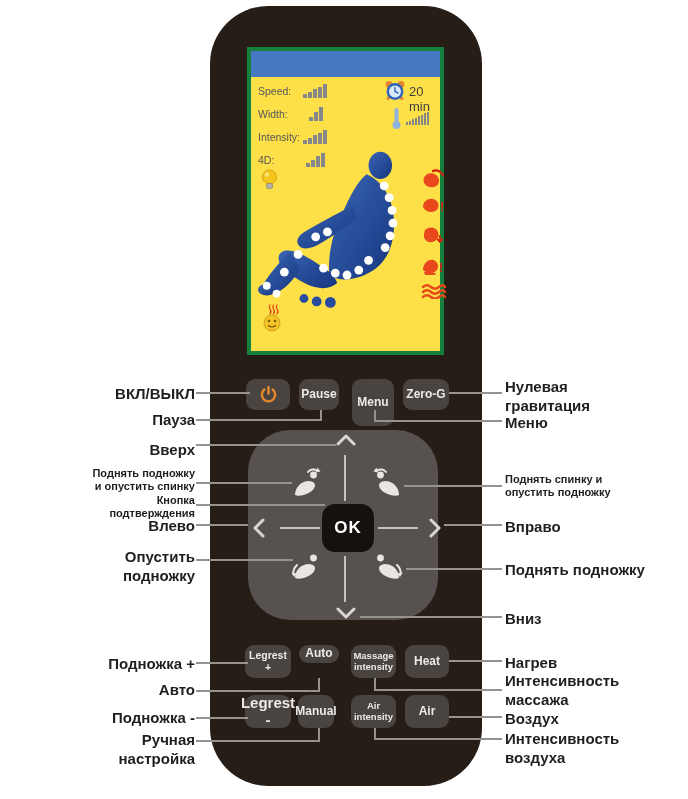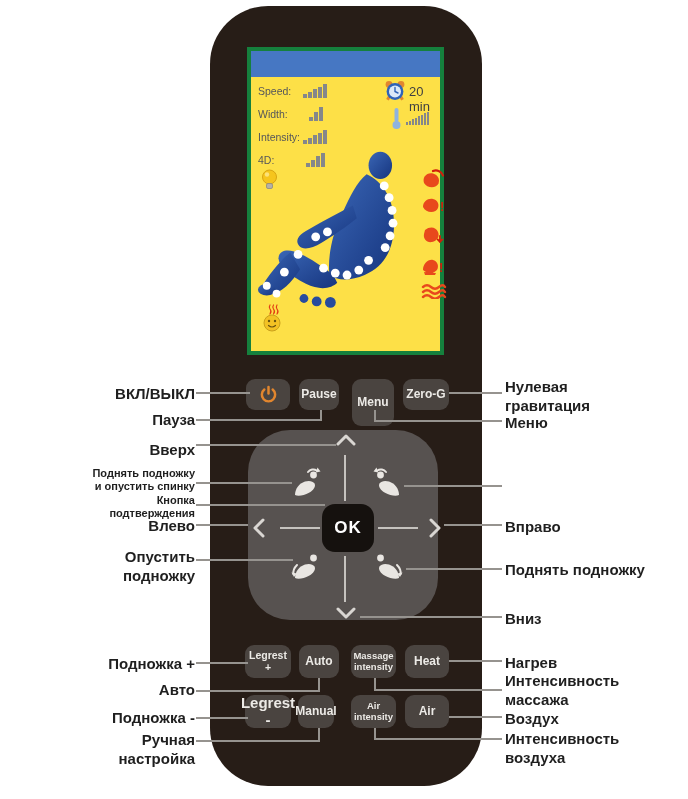--- a/index.html
+++ b/index.html
@@ -248,21 +248,21 @@
   <svg class="recline mirror" style="left:371px;top:548px" viewBox="0 0 34 34">
     <circle cx="24.5" cy="10" r="3.4" fill="#e9e6e2"></circle>
     <path d="M6,30 C6,24 10,18.5 16,16.5 C20,15.2 24,16 25.5,18.5 C27,21 25,25 20,27.8 C15,30.5 9,31.5 6,30 Z" fill="#e9e6e2"></path>
     <path d="M8,17 C5.5,19.5 4,23 4.5,26" stroke="#e9e6e2" stroke-width="2" fill="none" stroke-linecap="round"></path>
     <path d="M2.5,24.5 L5,29 L8,25.5 Z" fill="#e9e6e2"></path>
   </svg>
 
   <div class="okbtn">OK</div>
 
   <div class="btn" style="left:245px;top:645px;width:46px;height:33px;font-size:10.5px">Legrest +</div>
-  <div class="btn" style="left:299px;top:645px;width:40px;height:33px">Auto</div>
+  <div class="btn" style="left:299px;top:645px;width:40px;height:18px">Auto</div>
   <div class="btn sm" style="left:351px;top:645px;width:45px;height:33px">Massage
 intensity</div>
   <div class="btn" style="left:405px;top:645px;width:44px;height:33px">Heat</div>
 
   <div class="btn" style="left:245px;top:695px;width:46px;height:33px;font-size:15px">Legrest -</div>
   <div class="btn" style="left:298px;top:695px;width:36px;height:33px">Manual</div>
   <div class="btn sm" style="left:351px;top:695px;width:45px;height:33px">Air
 intensity</div>
   <div class="btn" style="left:405px;top:695px;width:44px;height:33px">Air</div>
 
@@ -278,20 +278,22 @@
 подножку</div>
   <div class="callout L" style="right:493px;top:654px">Подножка +</div>
   <div class="callout L" style="right:493px;top:680px">Авто</div>
   <div class="callout L" style="right:493px;top:708px">Подножка -</div>
   <div class="callout" style="left:505px;top:377px">Нулевая
 гравитация</div>
 
   <div class="callout L" style="right:493px;top:730px">Ручная
 настройка</div>
   <div class="callout" style="left:505px;top:413px">Меню</div>
+  <div class="callout sm" style="left:505px;top:473px">Поднять спинку и
+опустить подножку</div>
   <div class="callout" style="left:505px;top:517px">Вправо</div>
   <div class="callout" style="left:505px;top:560px">Поднять подножку</div>
   <div class="callout" style="left:505px;top:609px">Вниз</div>
   <div class="callout" style="left:505px;top:653px">Нагрев</div>
   <div class="callout" style="left:505px;top:671px">Интенсивность
 массажа</div>
   <div class="callout" style="left:505px;top:709px">Воздух</div>
   <div class="callout" style="left:505px;top:729px">Интенсивность
 воздуха</div>
 

